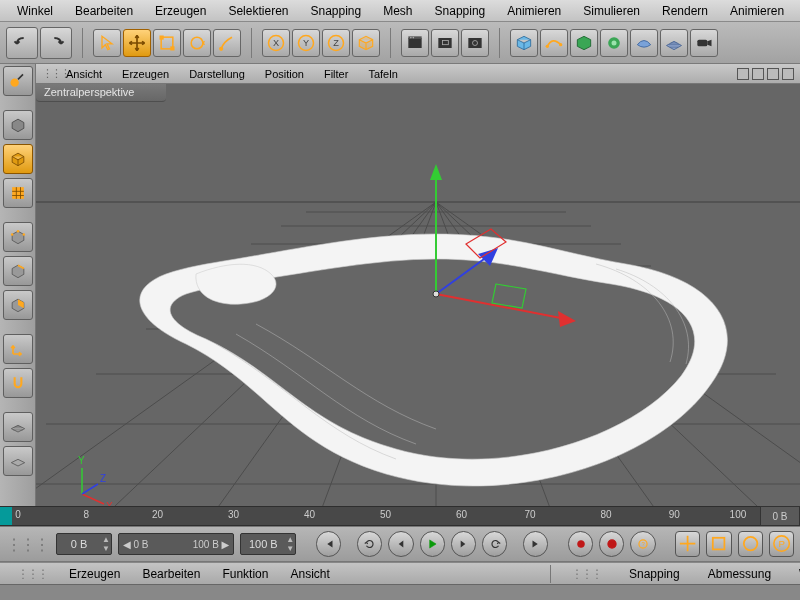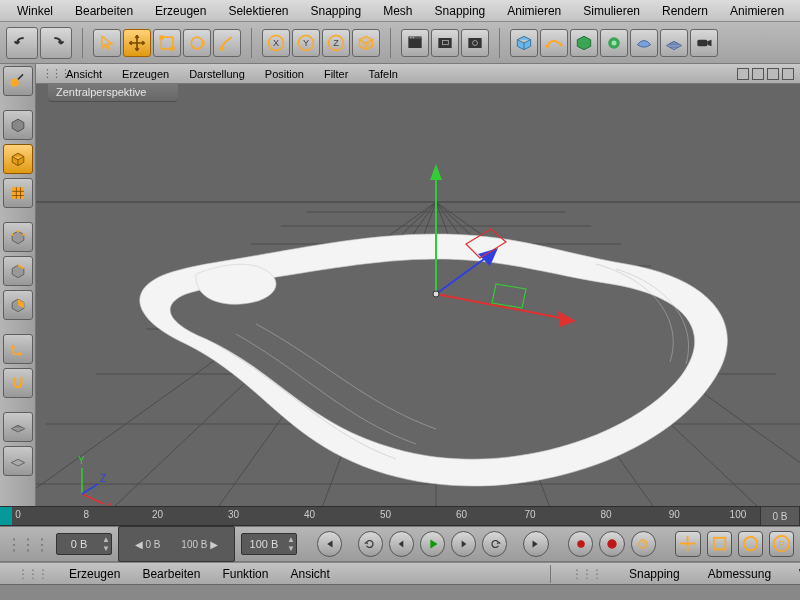--- a/index.html
+++ b/index.html
@@ -44,39 +44,39 @@
   .side-spacer{flex:1;}
   .side-btn svg{width:20px;height:20px;}
 
   .vp-area{flex:1;display:flex;flex-direction:column;min-width:0;}
   .vp-menu{height:20px;display:flex;align-items:center;gap:0;background:linear-gradient(#c9c9c9,#adadad);border-bottom:1px solid #777;font-size:11px;padding-left:6px;position:relative;}
   .vp-menu span{padding:2px 10px;}
   .vp-menu .grip{width:14px;color:#666;letter-spacing:-2px;padding:0 4px 0 0;}
   .vp-menu .vpicons{position:absolute;right:6px;display:flex;gap:3px;}
   .vpicons .sq{width:12px;height:12px;border:1px solid #555;background:#bbb;}
 
-  .vp-label{height:18px;background:linear-gradient(#797979,#676767);color:#e5e5e5;font-size:11px;padding:2px 8px;border-bottom:1px solid #4e4e4e;width:130px;margin-left:12px;border-radius:0 0 4px 4px;}
+  .vp-label{height:18px;background:linear-gradient(#797979,#676767);color:#e5e5e5;font-size:11px;padding:2px 8px;border-bottom:1px solid #4e4e4e;width:130px;margin-left:0;border-radius:0 0 4px 4px;}
   .viewport{flex:1;position:relative;background:#666;overflow:hidden;}
 
   
   .vp-overlay{position:absolute;inset:0;}
 
   
   .timeline{height:20px;background:#4a4a4a;display:flex;align-items:stretch;font-size:10px;color:#ccc;}
   .timeline .ruler{flex:1;position:relative;background:#484848;border-top:1px solid #2e2e2e;border-bottom:1px solid #2e2e2e;}
   .timeline .marker{position:absolute;left:0;top:0;bottom:0;width:12px;background:var(--teal);}
   .timeline .tick{position:absolute;top:2px;font-size:10px;}
   .timeline .cap{width:40px;display:flex;align-items:center;justify-content:center;background:#5a5a5a;border:1px solid #333;}
 
   
   .transport{height:36px;background:linear-gradient(#b6b6b6,#9c9c9c);display:flex;align-items:center;padding:0 6px;gap:6px;border-top:1px solid #777;border-bottom:1px solid #777;}
   .numfield{display:flex;align-items:center;height:22px;background:#5a5a5a;border:1px solid #333;border-radius:2px;}
   .numfield input{width:44px;background:transparent;border:none;color:#ddd;font-size:11px;text-align:center;outline:none;}
   .numfield .spin{width:10px;color:#bbb;font-size:8px;text-align:center;line-height:9px;}
-  .rangebar{height:36px;background:#5a5a5a;border:1px solid #333;border-radius:2px;display:flex;align-items:center;padding:0 16px;color:#ccc;font-size:10px;gap:14px;width:120px;justify-content:space-between;}
+  .rangebar{height:22px;background:#5a5a5a;border:1px solid #333;border-radius:2px;display:flex;align-items:center;padding:0 4px;color:#ccc;font-size:10px;gap:14px;width:120px;justify-content:space-between;}
   .rbtn{width:26px;height:26px;border:1px solid #555;border-radius:14px;background:linear-gradient(#d8d8d8,#9e9e9e);display:flex;align-items:center;justify-content:center;}
   .rbtn svg{width:14px;height:14px;}
   .rbtn.red svg *{stroke:#c01818;fill:#c01818;}
   .rbtn.green svg *{stroke:#0a9a0a;fill:#0a9a0a;}
   .sqbtn{width:26px;height:26px;border:1px solid #555;border-radius:4px;background:linear-gradient(#d8d8d8,#9e9e9e);display:flex;align-items:center;justify-content:center;}
 
   
   .bottomrow{height:22px;display:flex;background:linear-gradient(#c4c4c4,#a9a9a9);font-size:12px;align-items:center;border-top:1px solid #888;}
   .bottomrow .left{display:flex;gap:0;padding-left:6px;flex:1;}
   .bottomrow .left span{padding:2px 11px;}

